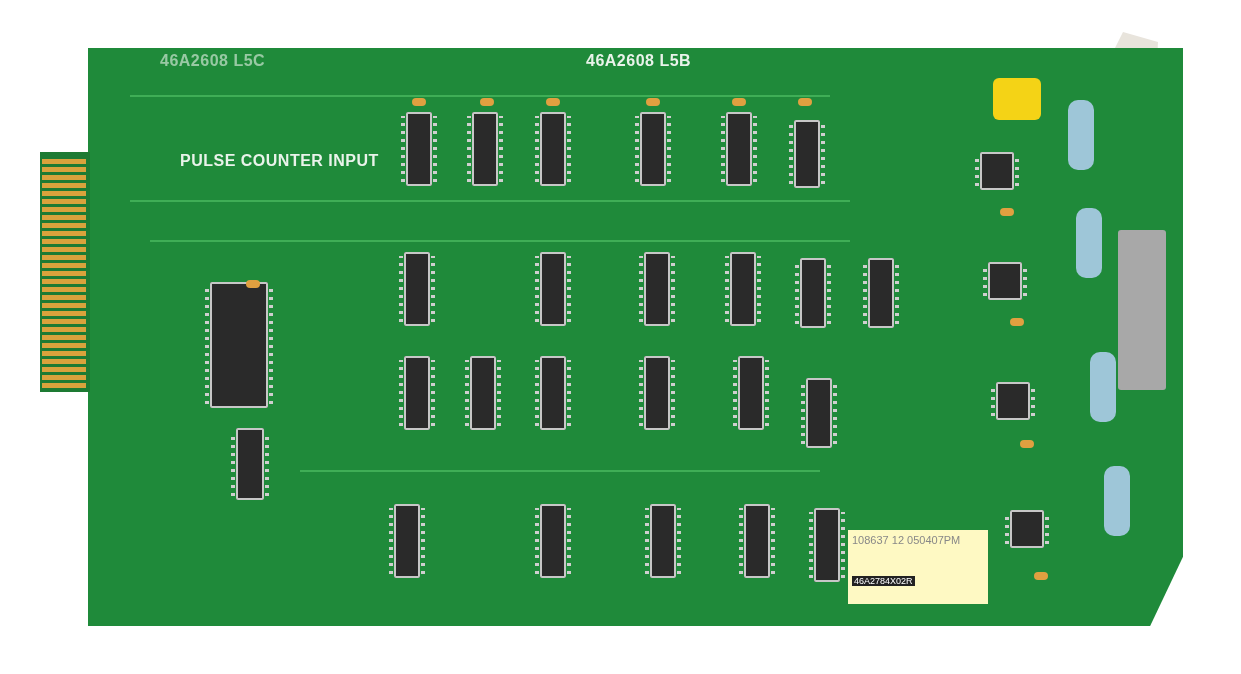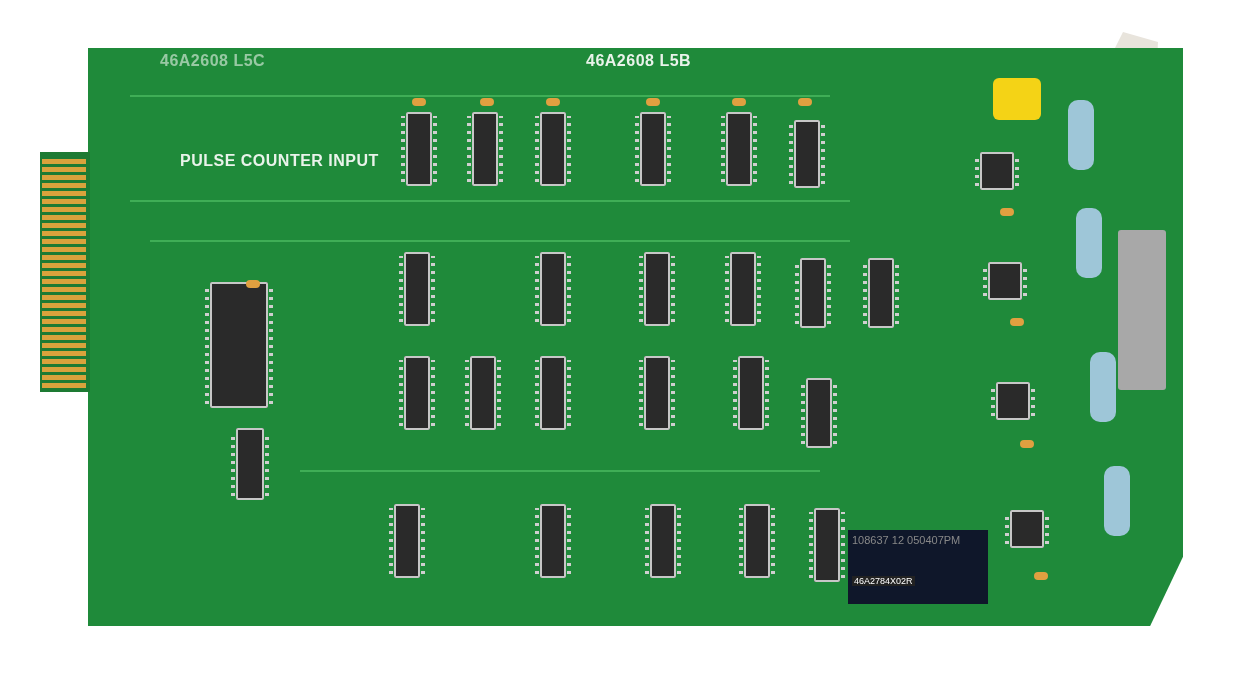--- a/index.html
+++ b/index.html
@@ -10,21 +10,21 @@
   .fingers{position:absolute;left:42px;top:156px;width:44px;height:232px;
     background:repeating-linear-gradient(0deg,#d9a23c 0 5px,#1d7a33 5px 8px);}
   .trace{position:absolute;background:#3fae56;}
   .silk{position:absolute;color:#e9f3ea;font-size:16px;font-weight:bold;letter-spacing:.5px;white-space:nowrap;}
   .chip{position:absolute;background:#2a2a2a;border-radius:2px;box-shadow:0 0 0 2px #c7c7c7 inset;}
   .chip::before,.chip::after{content:"";position:absolute;top:4px;bottom:4px;width:4px;
     background:repeating-linear-gradient(0deg,#cfcfcf 0 3px,transparent 3px 8px);}
   .chip::before{left:-5px}.chip::after{right:-5px}
   .cap{position:absolute;width:14px;height:8px;background:#e0a040;border-radius:4px;}
   .res{position:absolute;width:26px;height:70px;background:#9ec6d8;border-radius:10px;}
-  .sticker{position:absolute;left:848px;top:530px;width:140px;height:74px;background:#0f172a;
+  .sticker{position:absolute;left:848px;top:530px;width:140px;height:74px;background:#fef9c3;
     font-size:9px;color:#666;padding:4px;box-sizing:border-box;}
   .esd{position:absolute;left:993px;top:78px;width:48px;height:42px;background:#f4d316;border-radius:6px;}
   .conn{position:absolute;left:1118px;top:230px;width:48px;height:160px;background:#a8a8a8;border-radius:3px;}
   .bracket{position:absolute;left:1108px;top:32px;width:50px;height:100px;background:#e8e4dc;
     clip-path:polygon(30% 0,100% 10%,90% 100%,50% 100%,0 30%);}
 </style>
 </head>
 <body>
 
 <div class="bracket"></div>

